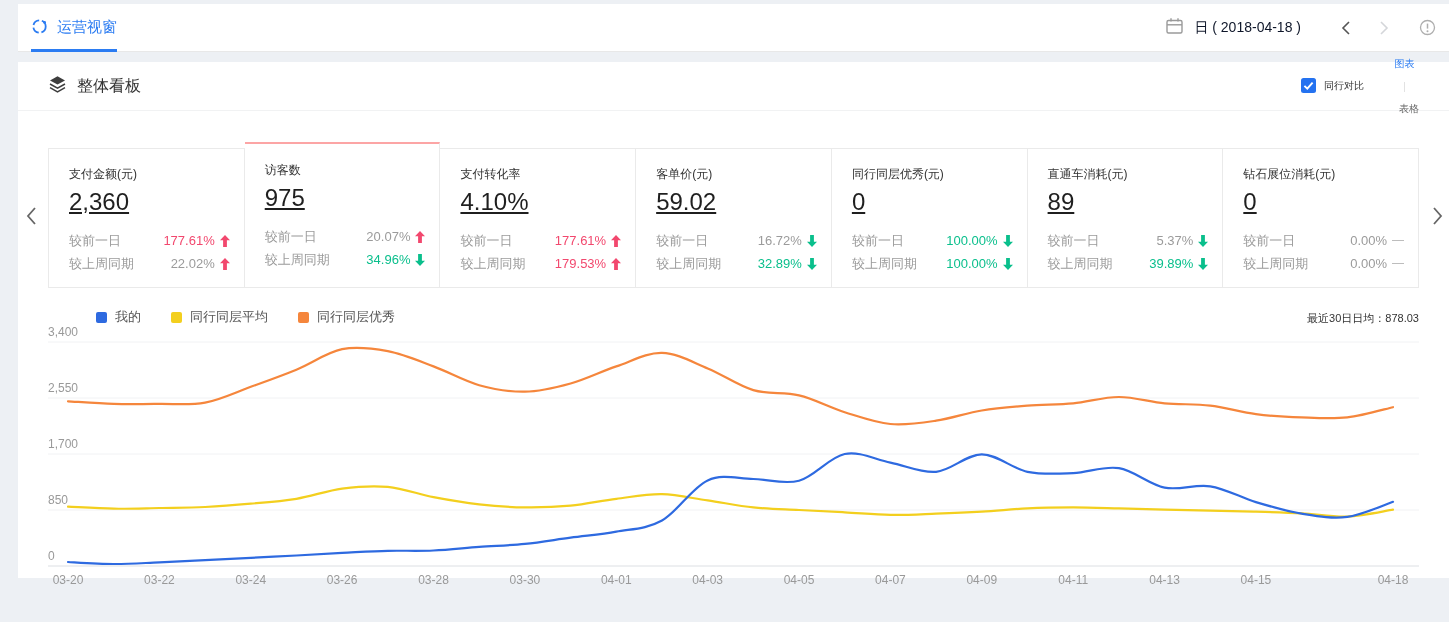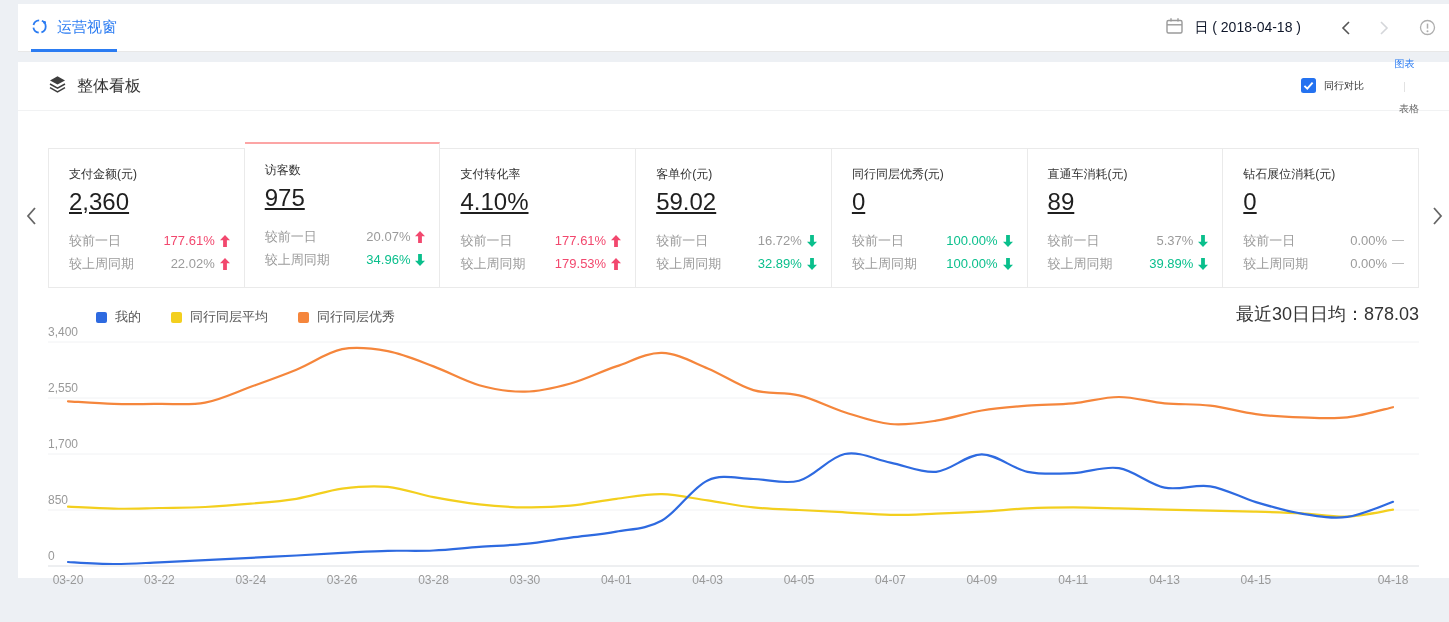--- a/index.html
+++ b/index.html
@@ -45,21 +45,21 @@
   .c-red { color:#f2486e; } .c-green { color:#0abf8c; } .c-gray { color:#9b9b9b; }
   .dash { color:#b5b5b5; font-size:12px; }
   .car-chev { position:absolute; top:58px; cursor:pointer; }
   .car-chev.prev { left:7px; } .car-chev.next { right:5px; }
 
   
   .chart-sec { padding:0 30px; margin-top:16px; }
   .chart-head { display:flex; align-items:flex-end; height:22px;margin-left:48px; }
   .lg-item { display:flex; align-items:center; gap:8px; font-size:13px; color:#555; margin-right:30px; cursor:pointer; }
   .lg-sq { width:11px; height:11px; border-radius:2px; display:inline-block; }
-  .avg-note { margin-left:auto; font-size:18px; color:#333; }
+  .avg-note { margin-left:auto; font-size:11px; color:#333; }
   svg text { font-family:"Liberation Sans", sans-serif; }
 </style>
 </head>
 <body>
 
 <div class="topnav">
   <div class="tab active">
     <span>
       <svg width="17" height="17" viewBox="0 0 17 17">
           <circle cx="8.5" cy="8.5" r="6.2" fill="none" stroke="#2b7cf2" stroke-width="1.8" stroke-dasharray="7.5 2.8"></circle>

